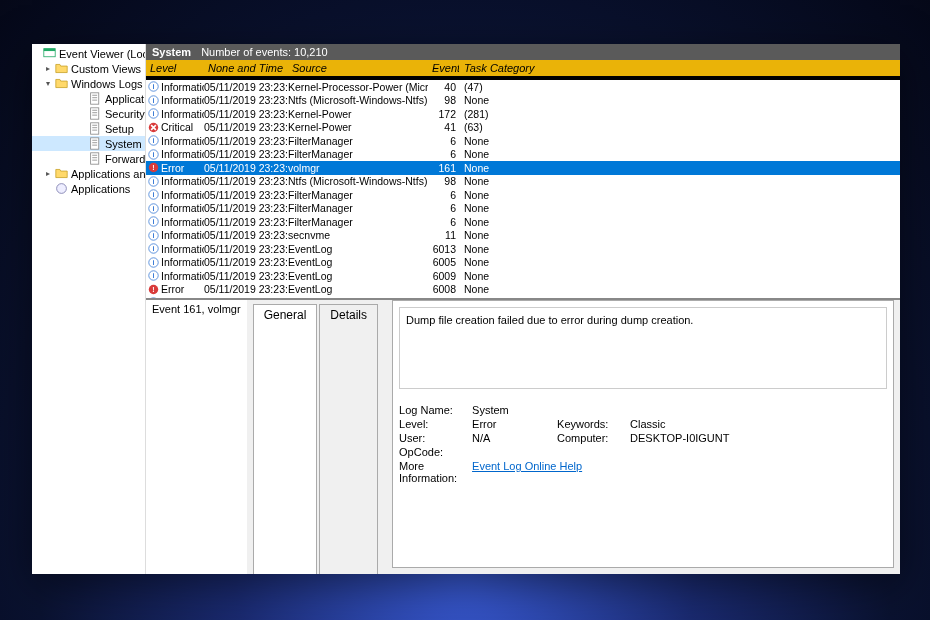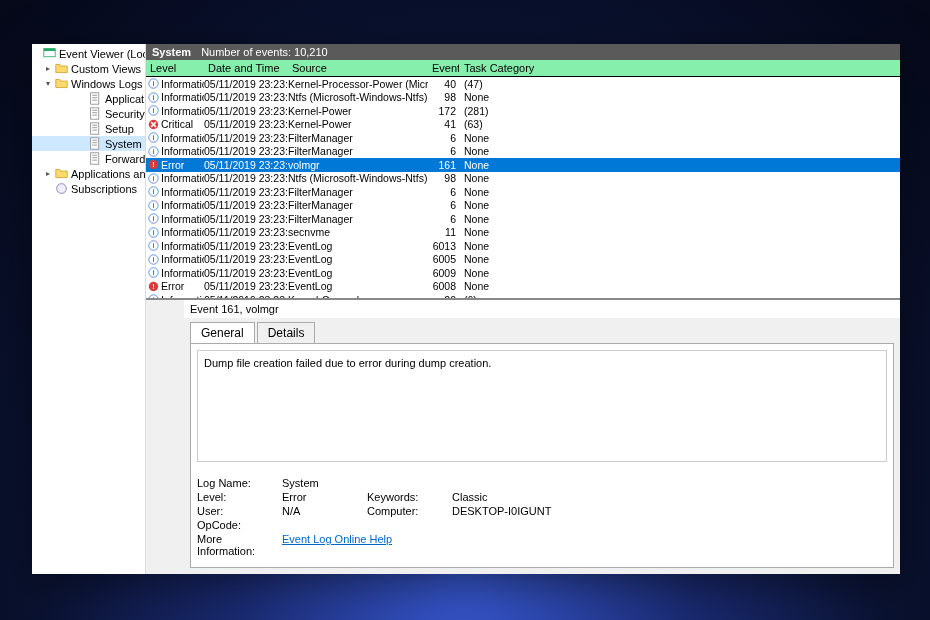--- a/index.html
+++ b/index.html
@@ -65,24 +65,25 @@
   flex: 0 0 238px;
   overflow: hidden;
   position: relative;
 }
 .grid-scroll {
   overflow-y: auto;
   height: 238px;
 }
 .grid-header {
   display: flex;
-  background: #86efac;
-  border-bottom: 1px solid #000000;
+  background: #eab308;
+  border-bottom: 4px solid #000000;
   position: sticky;
   top: 0;
+  font-style: italic;
 }
 .grid-header .col {
   padding: 2px 4px;
   font-size: 11px;
   border-right: 1px solid transparent;
 }
 .grid-row {
   display: flex;
   align-items: center;
   height: 13.5px;
@@ -95,23 +96,22 @@
 .col-date { width: 84px; }
 .col-source { width: 140px; }
 .col-id { width: 32px; text-align: right; padding-right: 4px; }
 .col-task { width: 80px; padding-left: 4px; }
 .level-icon { width: 11px; height: 11px; display: inline-block; flex-shrink: 0; }
 .detail-pane {
   flex: 1;
   border-top: 2px solid #888;
   background: #f0f0f0;
   display: flex;
-  flex-direction: column;
+  flex-direction: row;
   overflow: hidden;
-  padding-left: 38px;
 }
 .detail-title {
   padding: 3px 6px;
   background: #fff;
   font-size: 11px;
 }
 .tabs {
   display: flex;
   margin: 4px 6px 0 6px;
 }
@@ -131,30 +131,30 @@
   border: 1px solid #aaa;
   flex: 1;
   display: flex;
   flex-direction: column;
   padding: 6px;
 }
 .detail-msg {
   border: 1px solid #ccc;
   padding: 6px;
   font-size: 11px;
-  height: 112px;
+  height: 82px;
   overflow: auto;
 }
 .detail-props {
   margin-top: 14px;
   font-size: 11px;
 }
 .detail-props table { border-collapse: collapse; }
 .detail-props td { padding: 1px 8px 1px 0; vertical-align: top; }
-.detail-props td.lbl { width: 85px; }
+.detail-props td.lbl { width: 73px; }
 .detail-props td.val { width: 85px; }
 .detail-link { color: #0066cc; text-decoration: underline; cursor: pointer; }
 </style>
 </head>
 <body>
 
 <div class="window">
 
   <div class="tree-pane" id="tree-root">
       <div class="tree-item indent0">
@@ -254,38 +254,38 @@
         </span>
         <span>Applications and Services Lo</span>
       </div>
       <div class="tree-item indent1">
         <span class="tree-toggle"></span>
         <span class="tree-icon">
           <svg viewBox="0 0 16 16">
             <circle cx="8" cy="8" r="6" fill="#eef" stroke="#77a"></circle>
           </svg>
         </span>
-        <span>Subscriptions</span>
+        <span>Applications</span>
       </div>
     </div>
 
   <div class="content-pane">
     <div class="header-bar">
       <span class="bold">System</span>
       <span>
         <span>Number of events:</span>
         <span>10,210</span>
       </span>
     </div>
 
     <div class="grid-container">
       <div class="grid-scroll">
         <div class="grid-header">
           <div class="col col-level">Level</div>
-          <div class="col col-date">Date and Time</div>
+          <div class="col col-date">None and Time</div>
           <div class="col col-source">Source</div>
           <div class="col col-id">Event ID</div>
           <div class="col col-task">Task Category</div>
         </div>
         <div id="grid-rows">
             <div class="grid-row">
               <div class="col col-level">
                 <span class="level-icon"><svg viewBox="0 0 14 14">
                     <circle cx="7" cy="7" r="6" fill="#fff" stroke="#3a7bd5"></circle>
                     <text x="7" y="10" text-anchor="middle" font-size="9" fill="#3a7bd5" font-family="Arial" font-weight="bold">i</text>

